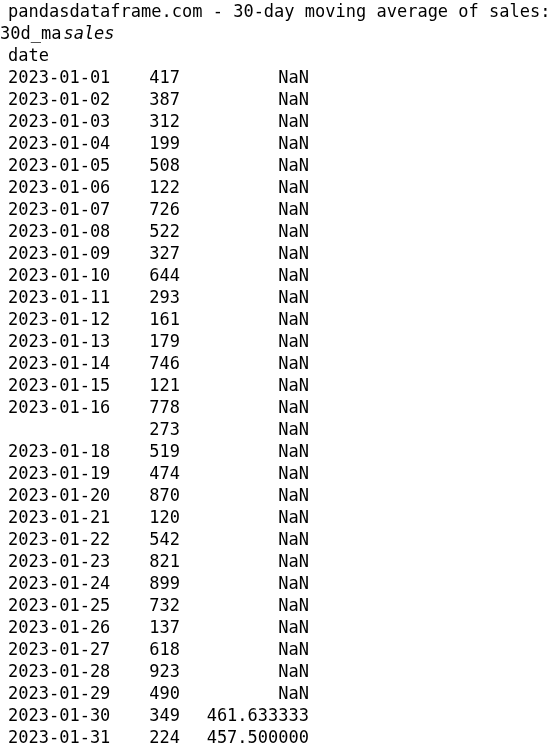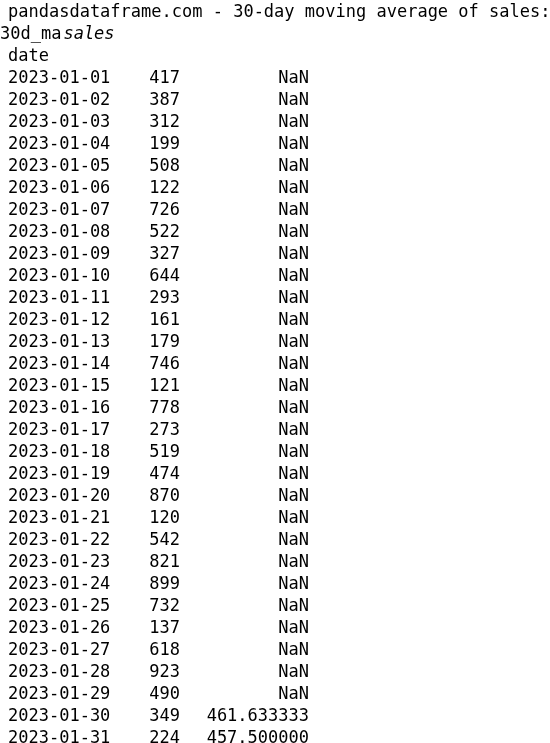--- a/index.html
+++ b/index.html
@@ -75,21 +75,21 @@
       <div class="line"><span class="cell c-date">2023-01-07</span><span class="cell c-sales">726</span><span class="cell c-ma">NaN</span></div>
       <div class="line"><span class="cell c-date">2023-01-08</span><span class="cell c-sales">522</span><span class="cell c-ma">NaN</span></div>
       <div class="line"><span class="cell c-date">2023-01-09</span><span class="cell c-sales">327</span><span class="cell c-ma">NaN</span></div>
       <div class="line"><span class="cell c-date">2023-01-10</span><span class="cell c-sales">644</span><span class="cell c-ma">NaN</span></div>
       <div class="line"><span class="cell c-date">2023-01-11</span><span class="cell c-sales">293</span><span class="cell c-ma">NaN</span></div>
       <div class="line"><span class="cell c-date">2023-01-12</span><span class="cell c-sales">161</span><span class="cell c-ma">NaN</span></div>
       <div class="line"><span class="cell c-date">2023-01-13</span><span class="cell c-sales">179</span><span class="cell c-ma">NaN</span></div>
       <div class="line"><span class="cell c-date">2023-01-14</span><span class="cell c-sales">746</span><span class="cell c-ma">NaN</span></div>
       <div class="line"><span class="cell c-date">2023-01-15</span><span class="cell c-sales">121</span><span class="cell c-ma">NaN</span></div>
       <div class="line"><span class="cell c-date">2023-01-16</span><span class="cell c-sales">778</span><span class="cell c-ma">NaN</span></div>
-      <div class="line"><span class="cell c-date">2023-01-17</span><span class="cell c-sales">273</span><span class="cell c-ma">NaN</span></div>
+      <div class="line"><span class="cell c-sales">273</span><span class="cell c-ma">NaN</span></div>
       <div class="line"><span class="cell c-date">2023-01-18</span><span class="cell c-sales">519</span><span class="cell c-ma">NaN</span></div>
       <div class="line"><span class="cell c-date">2023-01-19</span><span class="cell c-sales">474</span><span class="cell c-ma">NaN</span></div>
       <div class="line"><span class="cell c-date">2023-01-20</span><span class="cell c-sales">870</span><span class="cell c-ma">NaN</span></div>
       <div class="line"><span class="cell c-date">2023-01-21</span><span class="cell c-sales">120</span><span class="cell c-ma">NaN</span></div>
       <div class="line"><span class="cell c-date">2023-01-22</span><span class="cell c-sales">542</span><span class="cell c-ma">NaN</span></div>
       <div class="line"><span class="cell c-date">2023-01-23</span><span class="cell c-sales">821</span><span class="cell c-ma">NaN</span></div>
       <div class="line"><span class="cell c-date">2023-01-24</span><span class="cell c-sales">899</span><span class="cell c-ma">NaN</span></div>
       <div class="line"><span class="cell c-date">2023-01-25</span><span class="cell c-sales">732</span><span class="cell c-ma">NaN</span></div>
       <div class="line"><span class="cell c-date">2023-01-26</span><span class="cell c-sales">137</span><span class="cell c-ma">NaN</span></div>
       <div class="line"><span class="cell c-date">2023-01-27</span><span class="cell c-sales">618</span><span class="cell c-ma">NaN</span></div>

